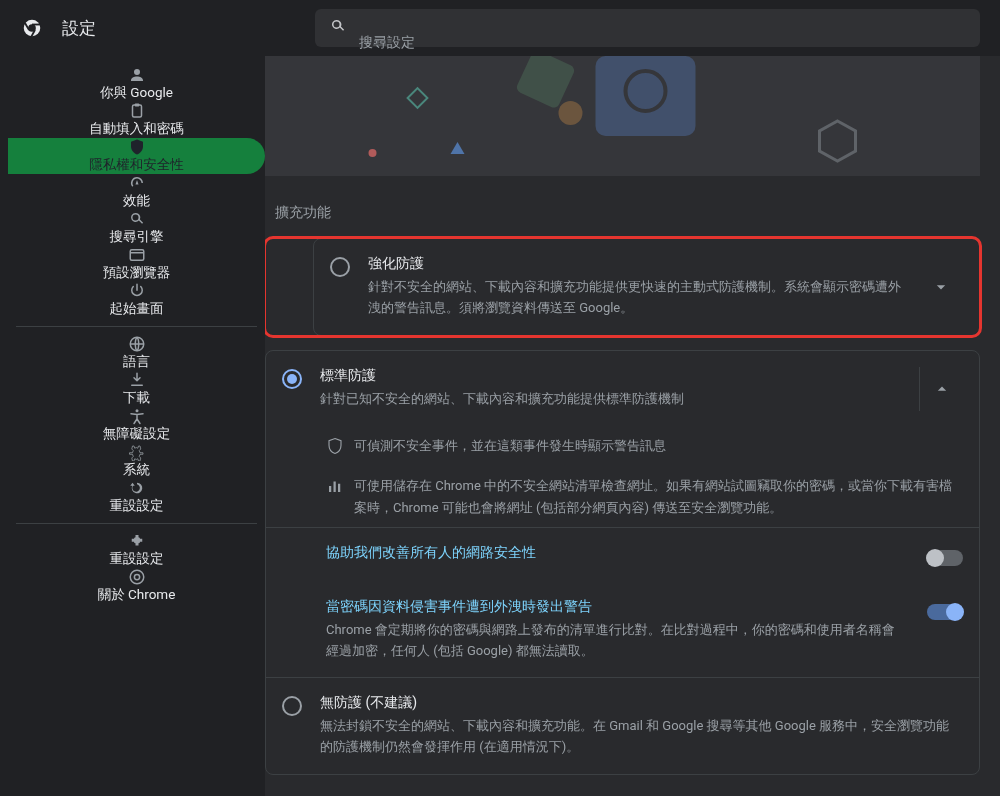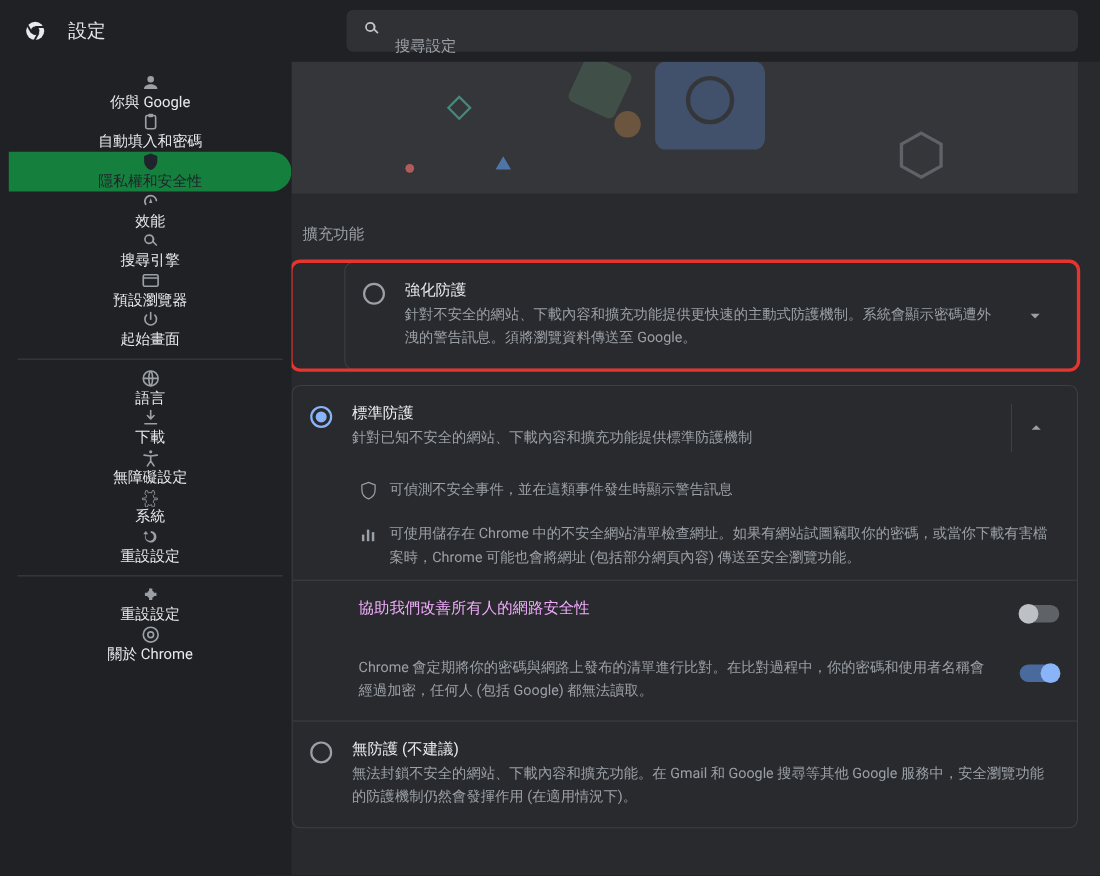--- a/index.html
+++ b/index.html
@@ -75,21 +75,21 @@
     .highlight-wrap { position:relative; margin-bottom:14px;padding-left:48px; }
 
     .sub-block { padding: 8px 20px 8px 60px; display:flex; gap:8px; align-items:flex-start; }
     .sub-block .icon { width:20px; flex:none; color:#9aa0a6; margin-top:2px; }
     .sub-block .txt { font-size:13px; color:#9aa0a6; line-height:1.7; }
 
     .toggle-row {
       display:flex; gap:20px; padding: 16px 16px 16px 60px; align-items:flex-start;
     }
     .toggle-row .tcontent { flex:1; }
-    .toggle-row .ttitle { font-size:14px; color:#f0abfc; margin-bottom:4px; }
+    .toggle-row .ttitle { font-size:14px; color:#7dd3fc; margin-bottom:4px; }
     .toggle-row .tdesc { font-size:13px; color:#9aa0a6; line-height:1.6; }
     .toggle {
       width:36px; height:16px; background:#5f6368; border-radius:8px; position:relative; flex:none; margin-top:6px; cursor:pointer;
     }
     .toggle::after {
       content:""; position:absolute; width:18px; height:18px; background:#bdc1c6; border-radius:50%; top:-1px; left:-1px; transition:.1s;
     }
     .toggle.on { background:#4a6a9d; }
     .toggle.on::after { background:#8ab4f8; left:19px; }
 
@@ -330,20 +330,21 @@
 
       <div class="toggle-row">
         <div class="tcontent">
           <div class="ttitle">協助我們改善所有人的網路安全性</div>
         </div>
         <div class="toggle" id="t0"></div>
       </div>
 
       <div class="toggle-row">
         <div class="tcontent">
+          <div class="ttitle">當密碼因資料侵害事件遭到外洩時發出警告</div>
           <div class="tdesc">Chrome 會定期將你的密碼與網路上發布的清單進行比對。在比對過程中，你的密碼和使用者名稱會經過加密，任何人 (包括 Google) 都無法讀取。</div>
         </div>
         <div class="toggle on" id="t1"></div>
       </div>
 
       <hr class="hr-in">
 
       <div class="radio-row simple">
         <div class="radio"></div>
         <div class="radio-content">

